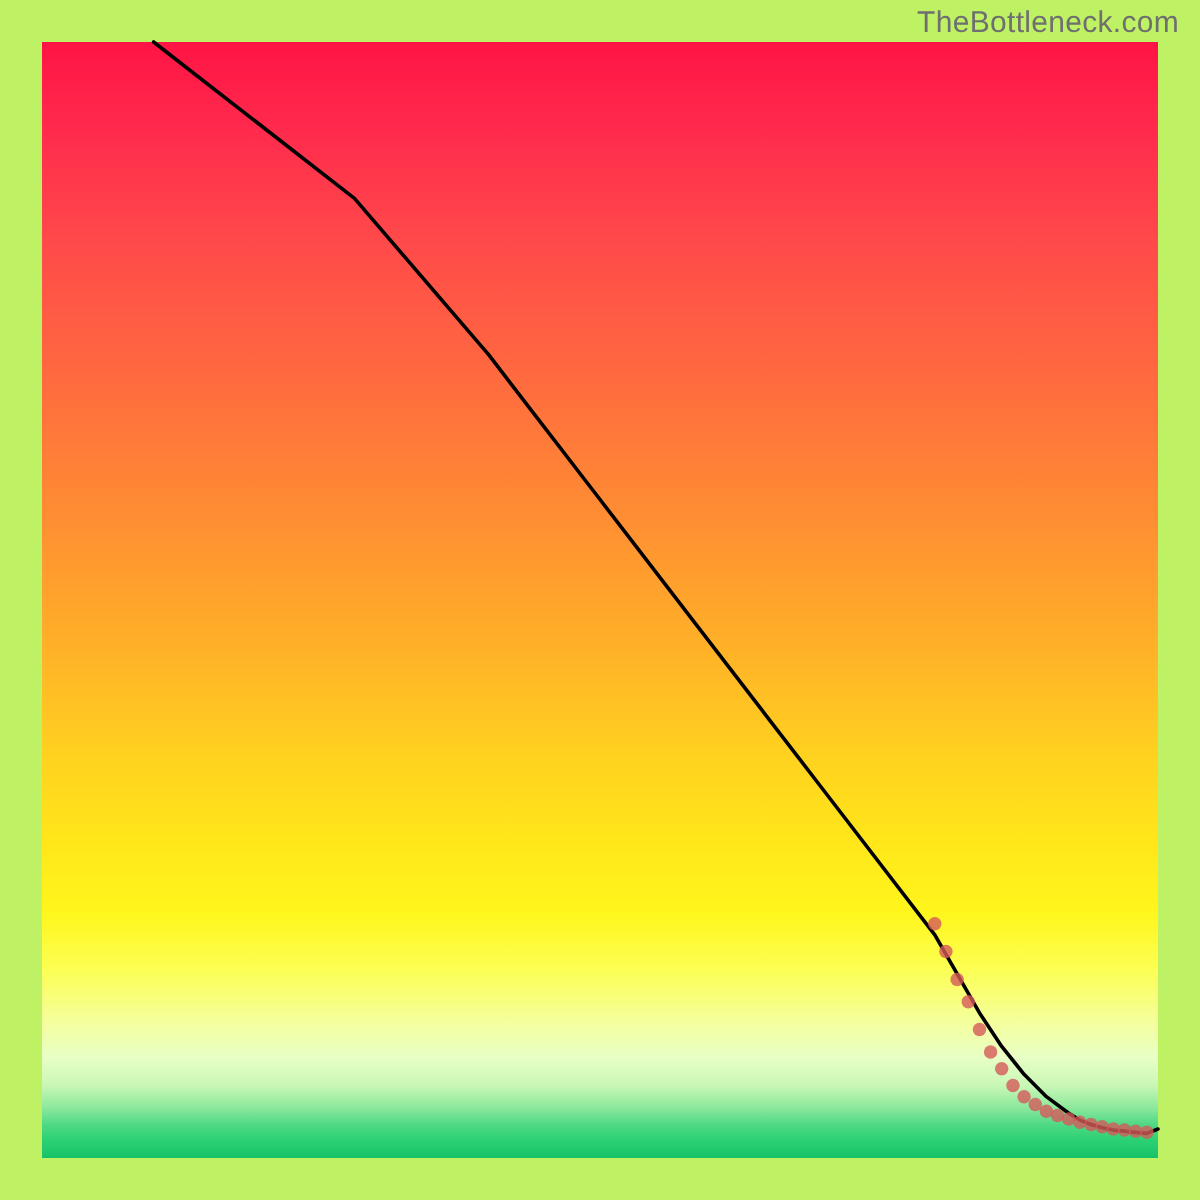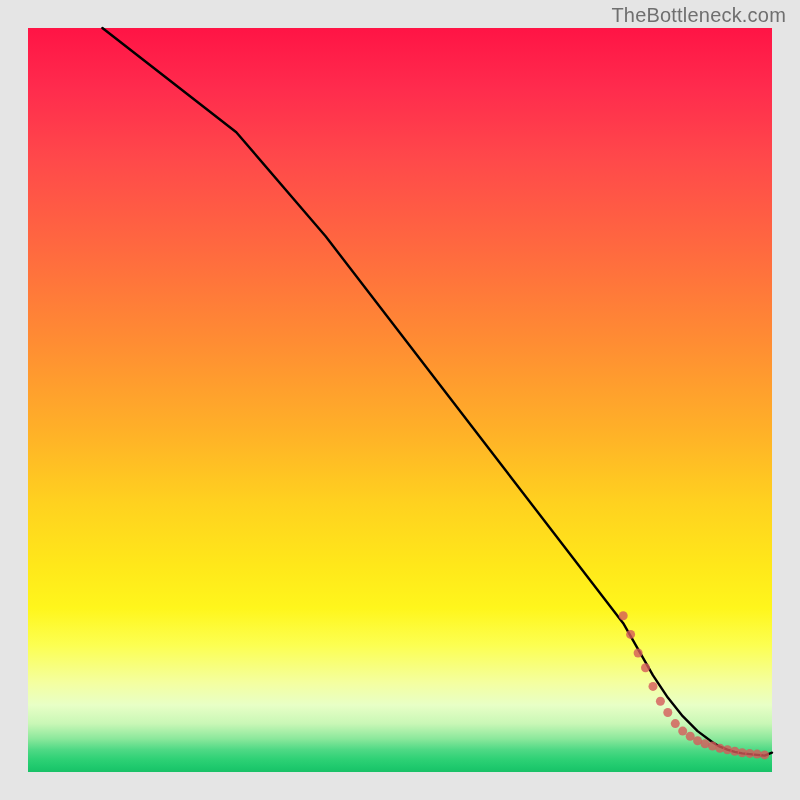--- a/index.html
+++ b/index.html
@@ -8,21 +8,21 @@
     width: 800px;
     height: 800px;
     background: #000;
     font-family: Arial, Helvetica, sans-serif;
     overflow: hidden;
   }
   .stage {
     position: relative;
     width: 800px;
     height: 800px;
-    background: #e5e5e5;
+    background: #bef264;
   }
   .watermark {
     position: absolute;
     top: 4px;
     right: 14px;
     color: #6f6f6f;
     font-size: 20px;
     font-weight: 500;
     letter-spacing: 0.2px;
     user-select: none;

